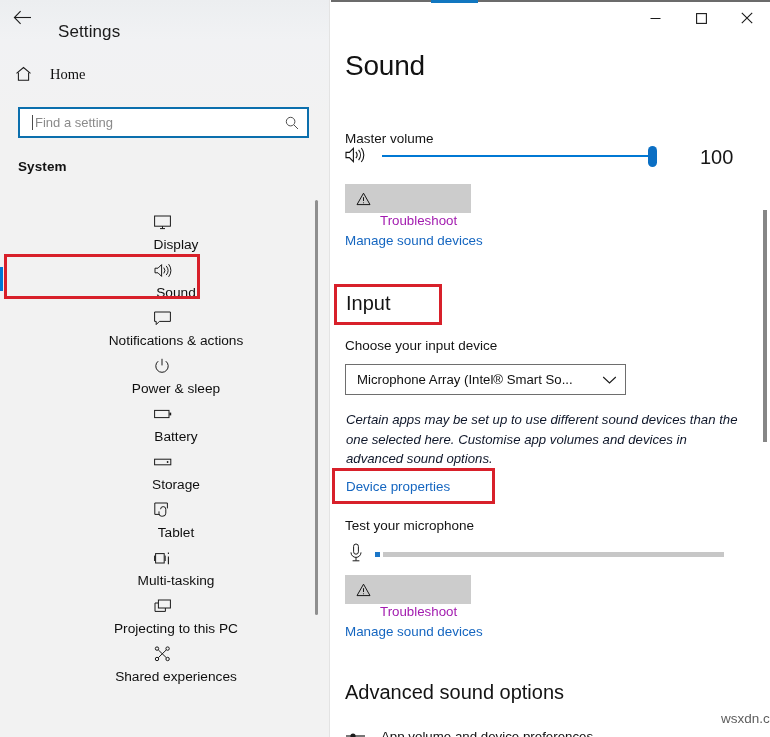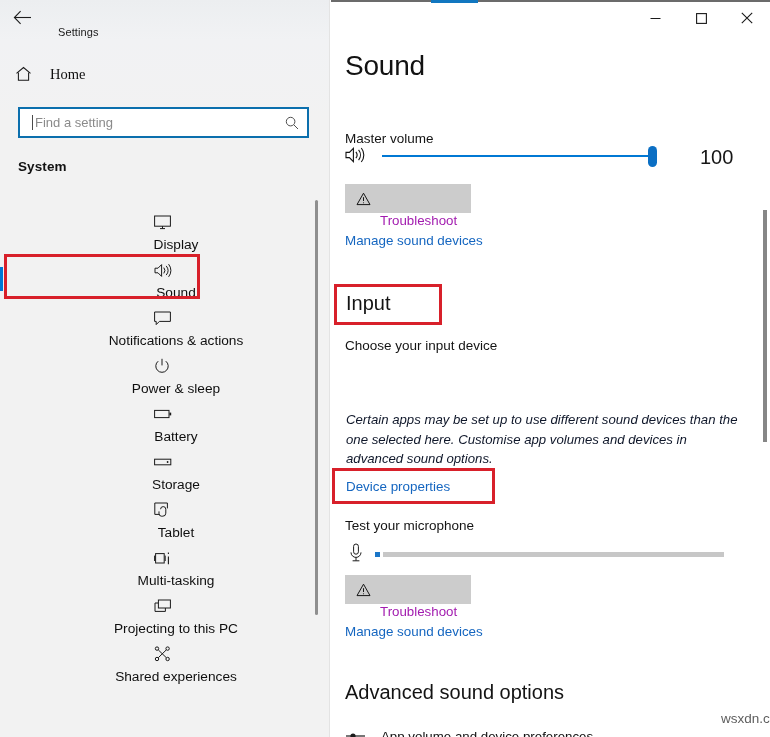--- a/index.html
+++ b/index.html
@@ -30,21 +30,21 @@
     width: 330px; height: 34px;
     display: flex; align-items: center;
   }
   .back-arrow {
     width: 44px; height: 30px;
     display: flex; align-items: center; justify-content: center;
     color: #1d1d1d;
   }
   .back-arrow svg { display: block; }
   .settings-title {
-    font-size: 11px;
+    font-size: 17px;
     color: #1a1a1a;
     letter-spacing: 0.1px;
     margin-left: 14px;
     margin-top: 29px;
   }
 
   .home-row {
     position: absolute;
     left: 0; top: 58px;
     width: 330px; height: 32px;
@@ -541,20 +541,28 @@
       </span>
       <span class="ts-label">Troubleshoot</span>
     </div>
 
     <a class="link link-manage-1">Manage sound devices</a>
 
     <div class="input-heading">Input</div>
 
     <div class="subhead h-choose">Choose your input device</div>
 
+    <div class="combo">
+      <span class="combo-text">Microphone Array (Intel® Smart So...</span>
+      <span class="combo-chevron">
+        <svg width="15" height="10" viewBox="0 0 15 10">
+          <path d="M1.2 2 L7.5 8 L13.8 2" fill="none" stroke="currentColor" stroke-width="1.1"></path>
+        </svg>
+      </span>
+    </div>
 
     <div class="desc-text">Certain apps may be set up to use different sound devices than the one selected here. Customise app volumes and devices in advanced sound options.</div>
 
     <a class="link link-devprops">Device properties</a>
 
     <div class="subhead h-test">Test your microphone</div>
 
     <div class="mic-row">
       <span class="mic-ico">
         <svg width="14" height="22" viewBox="0 0 14 22">

